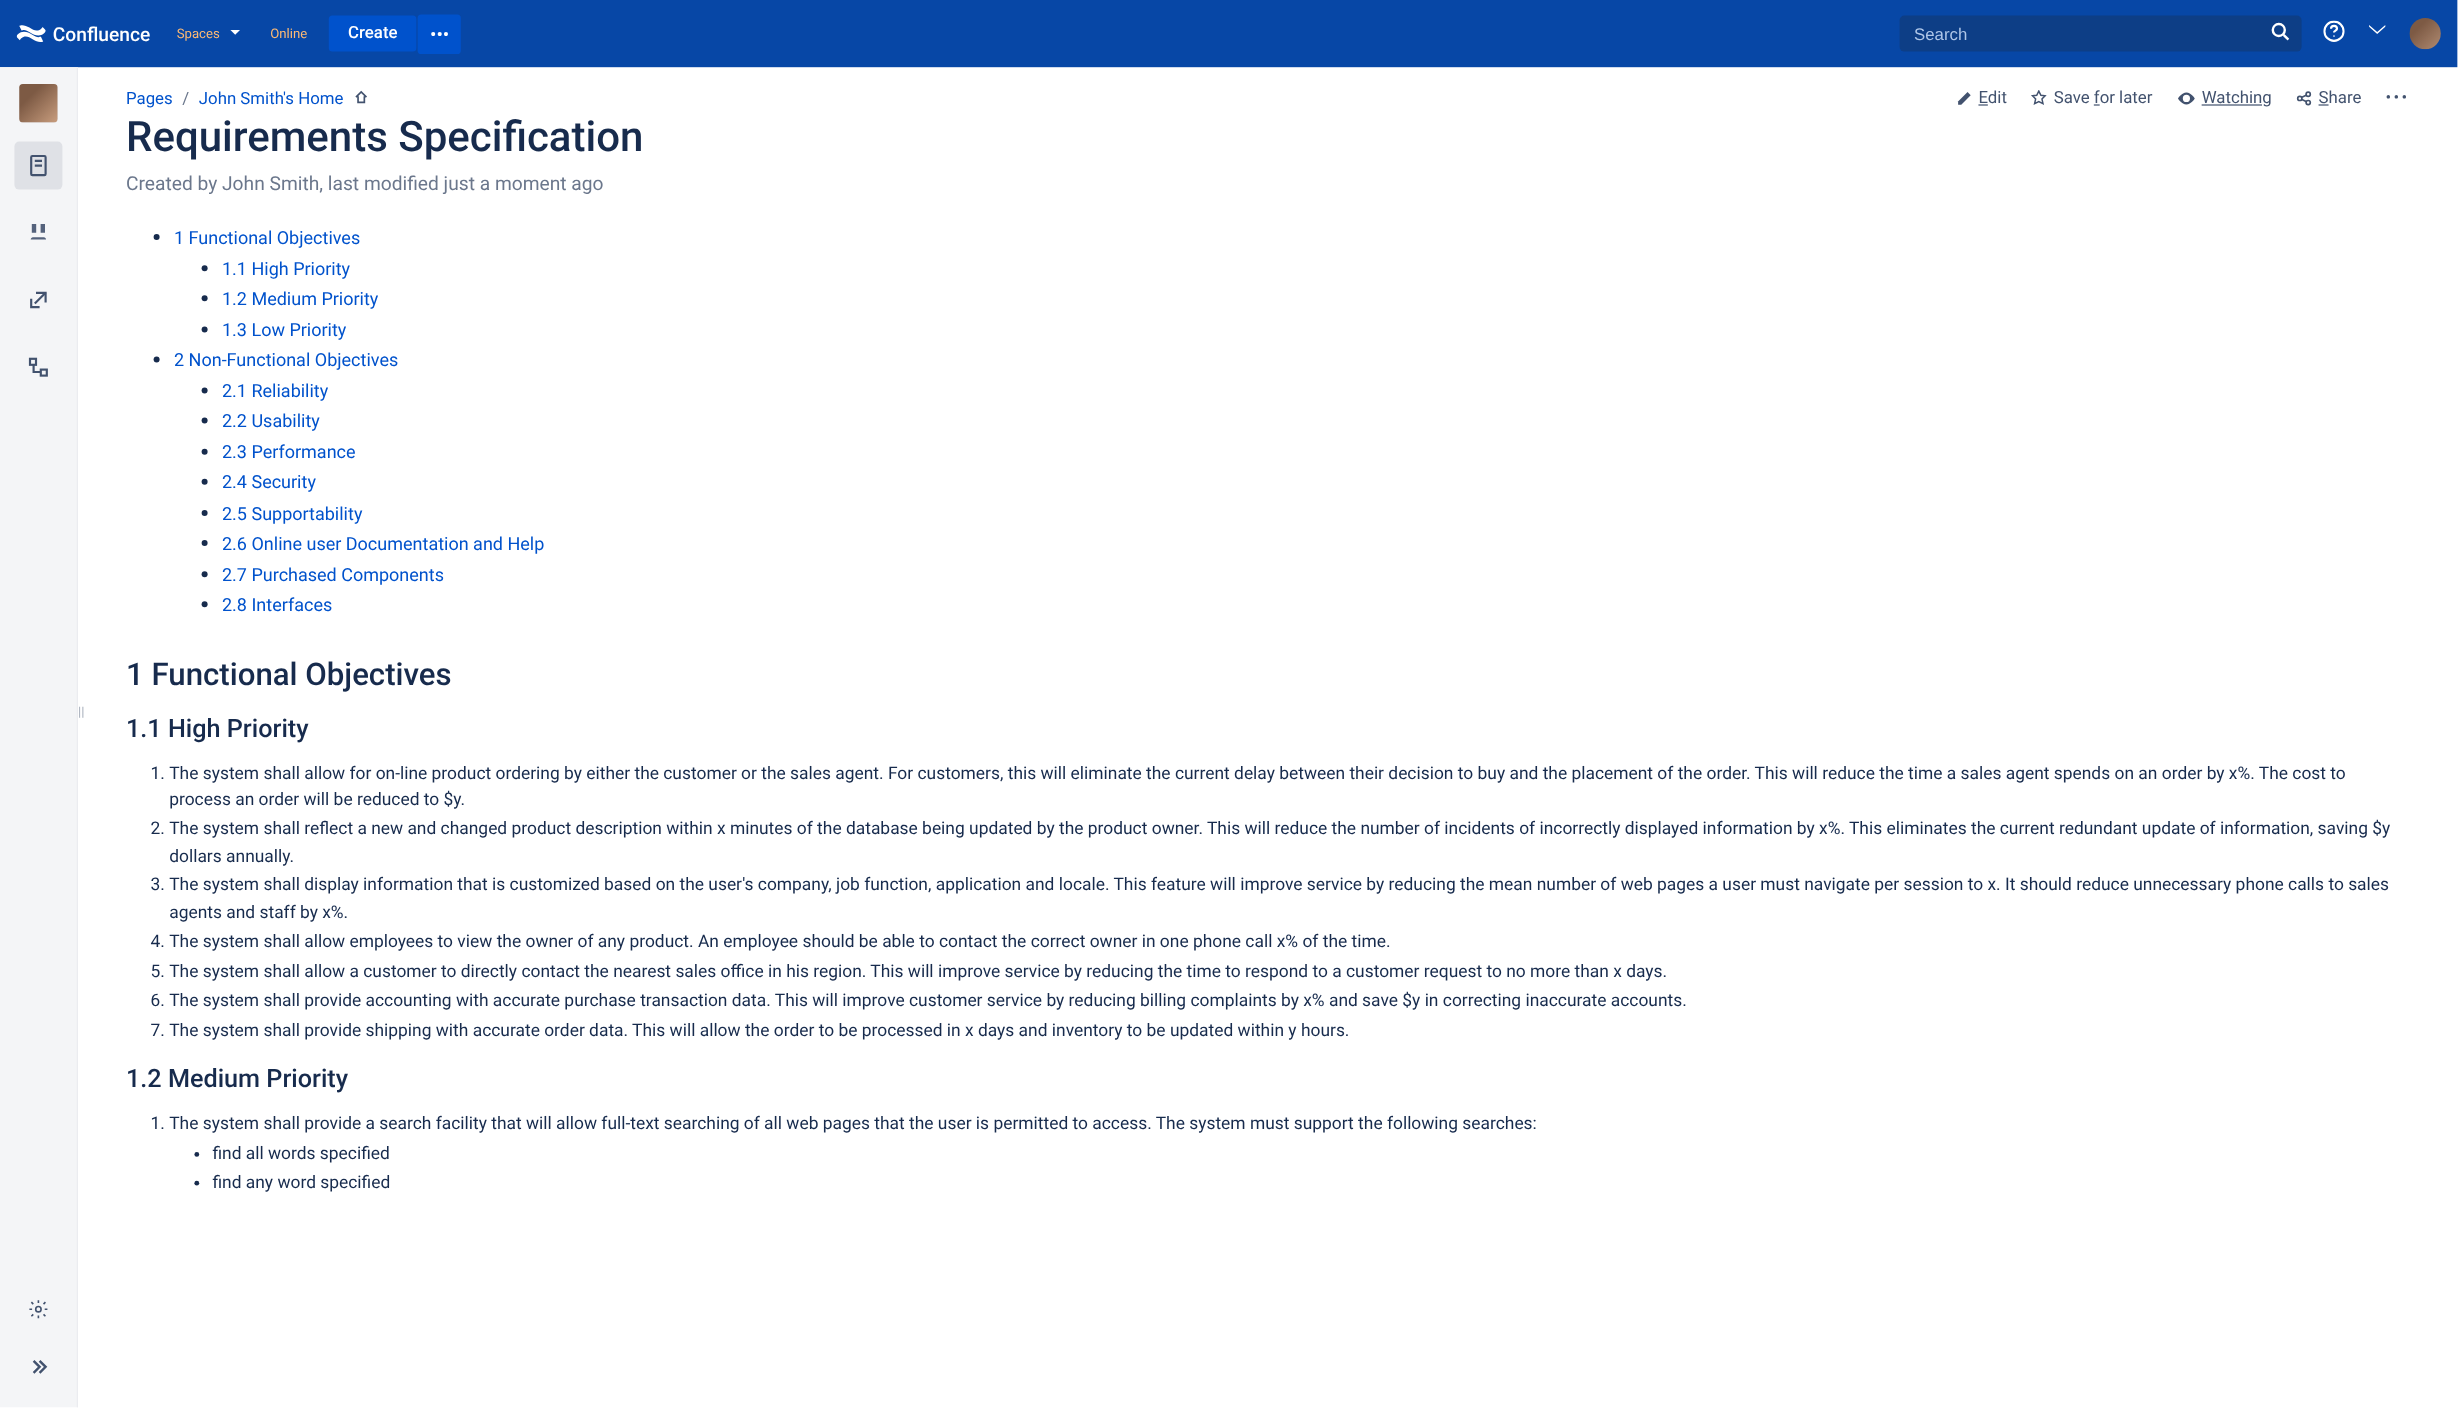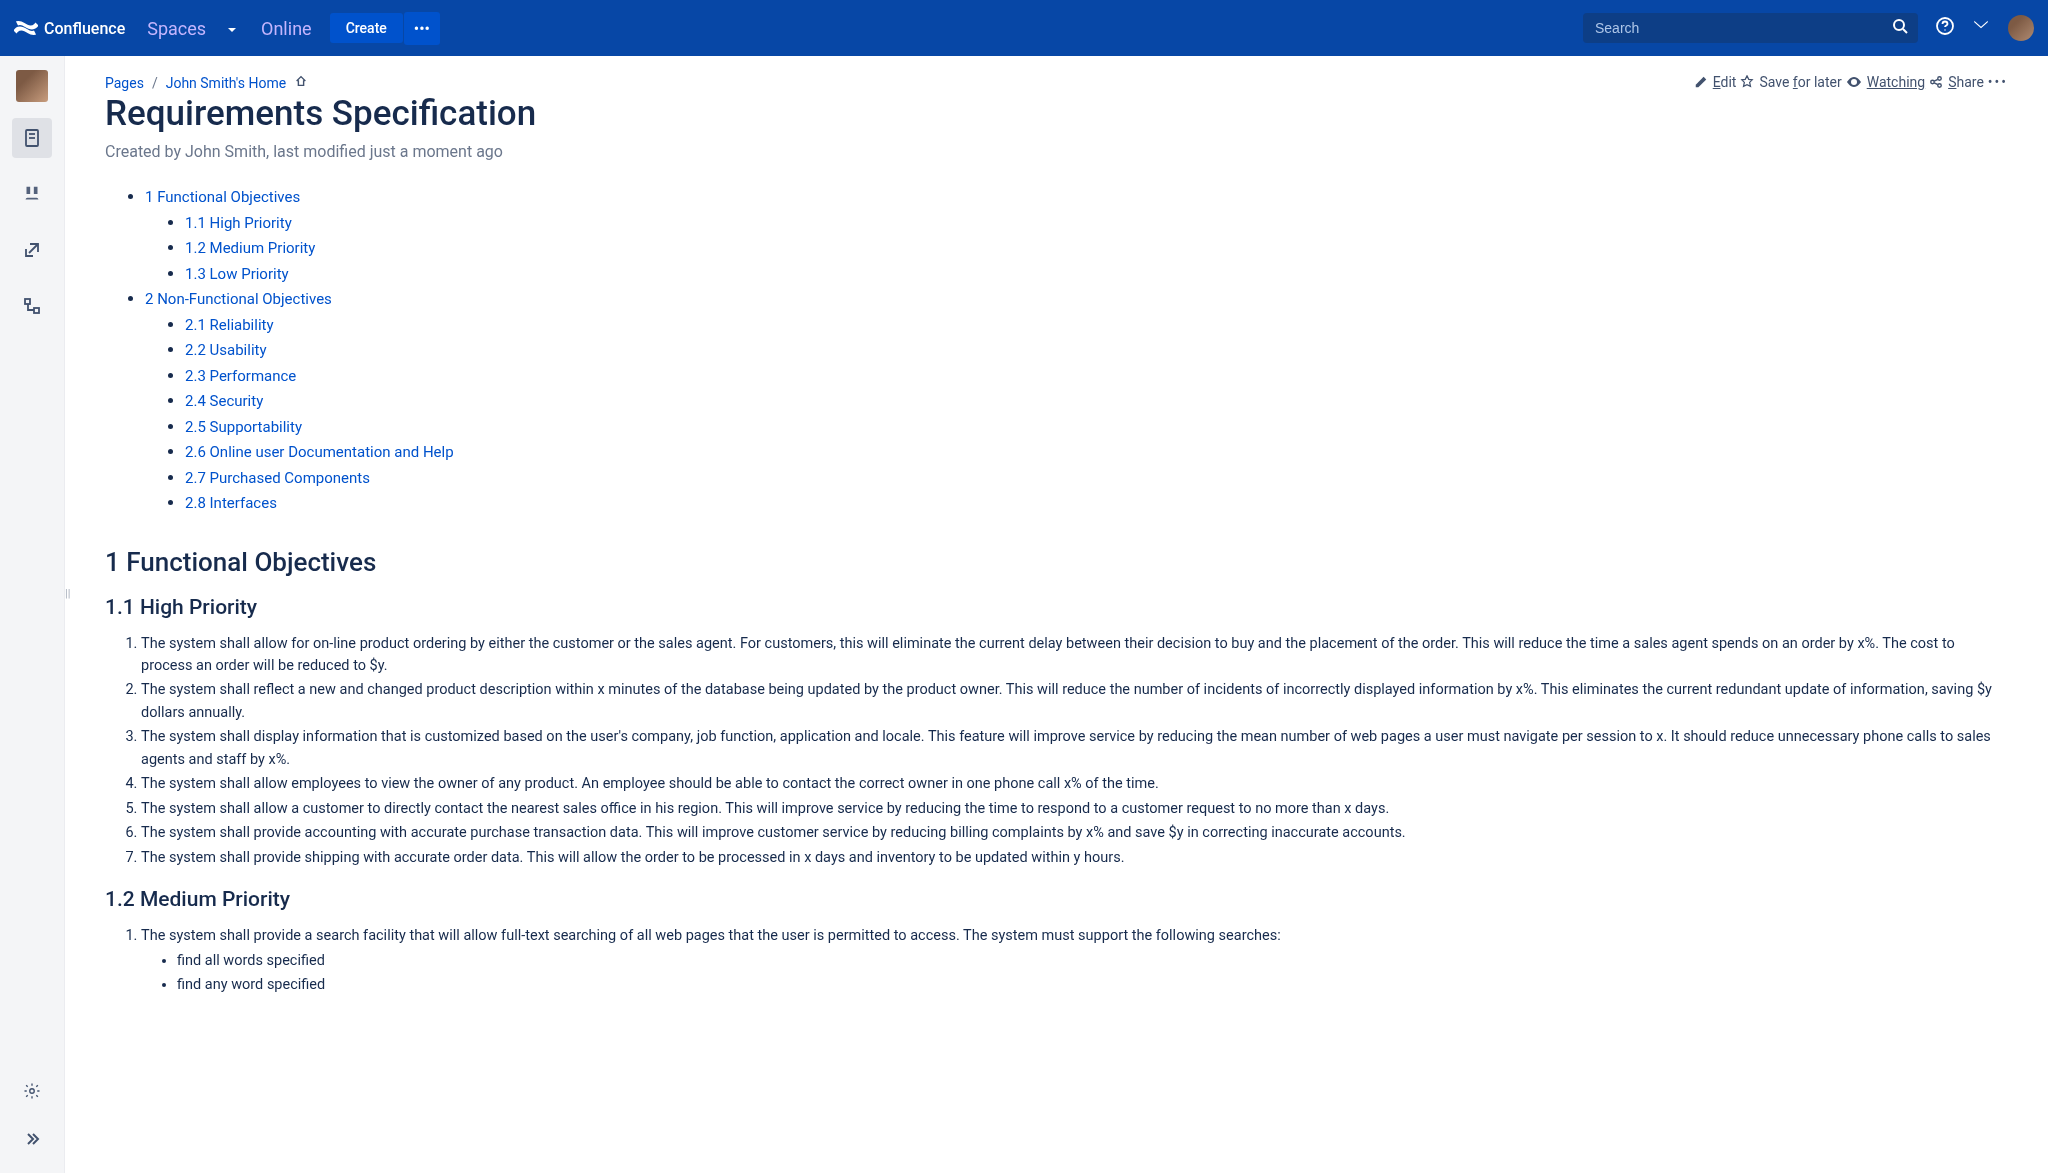--- a/index.html
+++ b/index.html
@@ -31,26 +31,26 @@
     .logo-icon {
       width: 24px;
       height: 24px;
       display: inline-block;
     }
     .nav-links {
       display: flex;
       gap: 4px;
     }
     .nav-link {
-      color: #c4b5fd;
+      color: #fdba74;
       padding: 6px 10px;
-      font-size: 18px;
-      display: flex;
-      align-items: center;
-      gap: 21px;
+      font-size: 11px;
+      display: flex;
+      align-items: center;
+      gap: 8px;
       cursor: pointer;
     }
     .create-btn {
       background: #0052cc;
       color: white;
       padding: 7px 16px;
       border-radius: 3px;
       font-size: 14px;
       font-weight: 500;
       cursor: pointer;
@@ -170,21 +170,21 @@
     }
     .breadcrumb a {
       color: #0052cc;
       text-decoration: none;
     }
     .breadcrumb-sep {
       color: #6B778C;
     }
     .actions {
       display: flex;
-      gap: 4px;
+      gap: 20px;
       font-size: 14px;
       color: #42526E;
     }
     .action-item {
       display: flex;
       align-items: center;
       gap: 5px;
       cursor: pointer;
     }
     .page-title {

